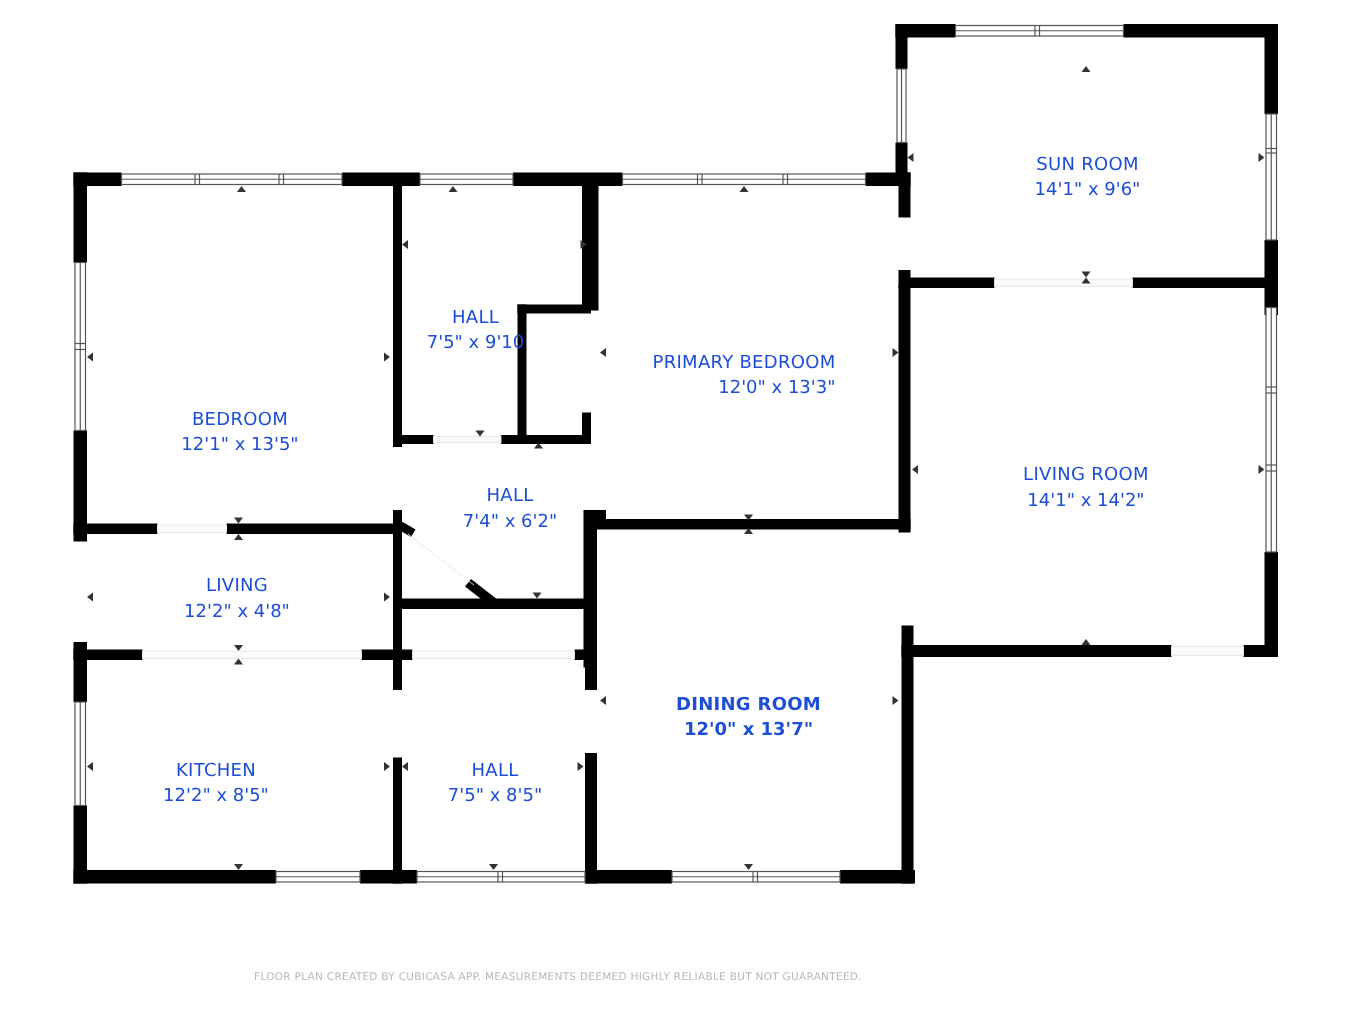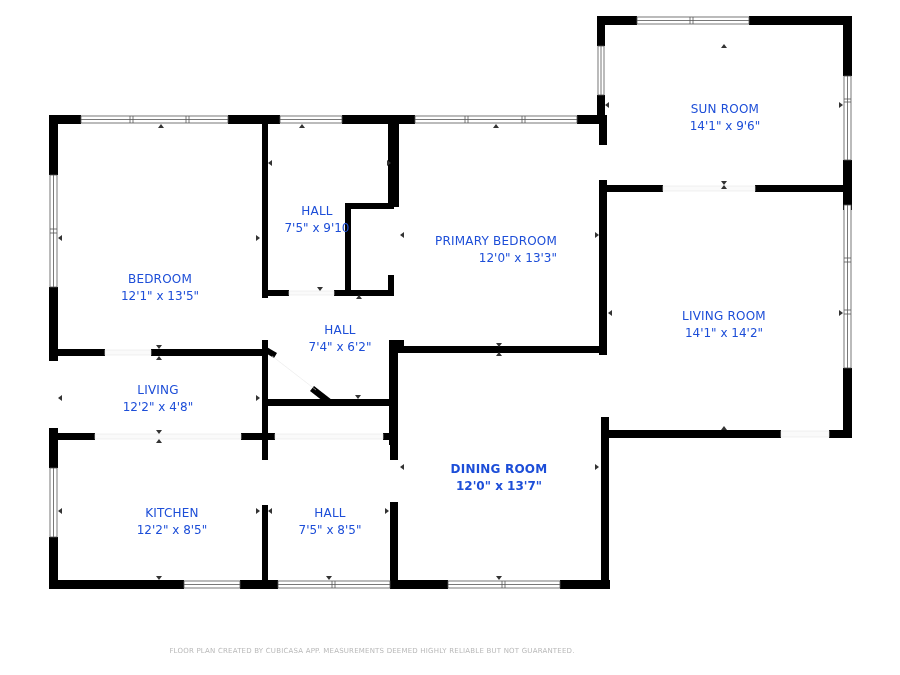--- a/index.html
+++ b/index.html
@@ -226,21 +226,21 @@
     <div class="room-dim">7'4" x 6'2"</div>
   </div>
   <div class="room-label" style="left:158px;top:399px;">
     <div class="room-name">LIVING</div>
     <div class="room-dim">12'2" x 4'8"</div>
   </div>
   <div class="room-label" style="left:499px;top:478px;font-weight:bold;">
     <div class="room-name">DINING ROOM</div>
     <div class="room-dim">12'0" x 13'7"</div>
   </div>
-  <div class="room-label" style="left:172px;top:522px;">
+  <div class="room-label" style="left:144px;top:522px;">
     <div class="room-name">KITCHEN</div>
     <div class="room-dim">12'2" x 8'5"</div>
   </div>
   <div class="room-label" style="left:330px;top:522px;">
     <div class="room-name">HALL</div>
     <div class="room-dim">7'5" x 8'5"</div>
   </div>
 </div>
 
 <div class="footer">FLOOR PLAN CREATED BY CUBICASA APP. MEASUREMENTS DEEMED HIGHLY RELIABLE BUT NOT GUARANTEED.</div>

